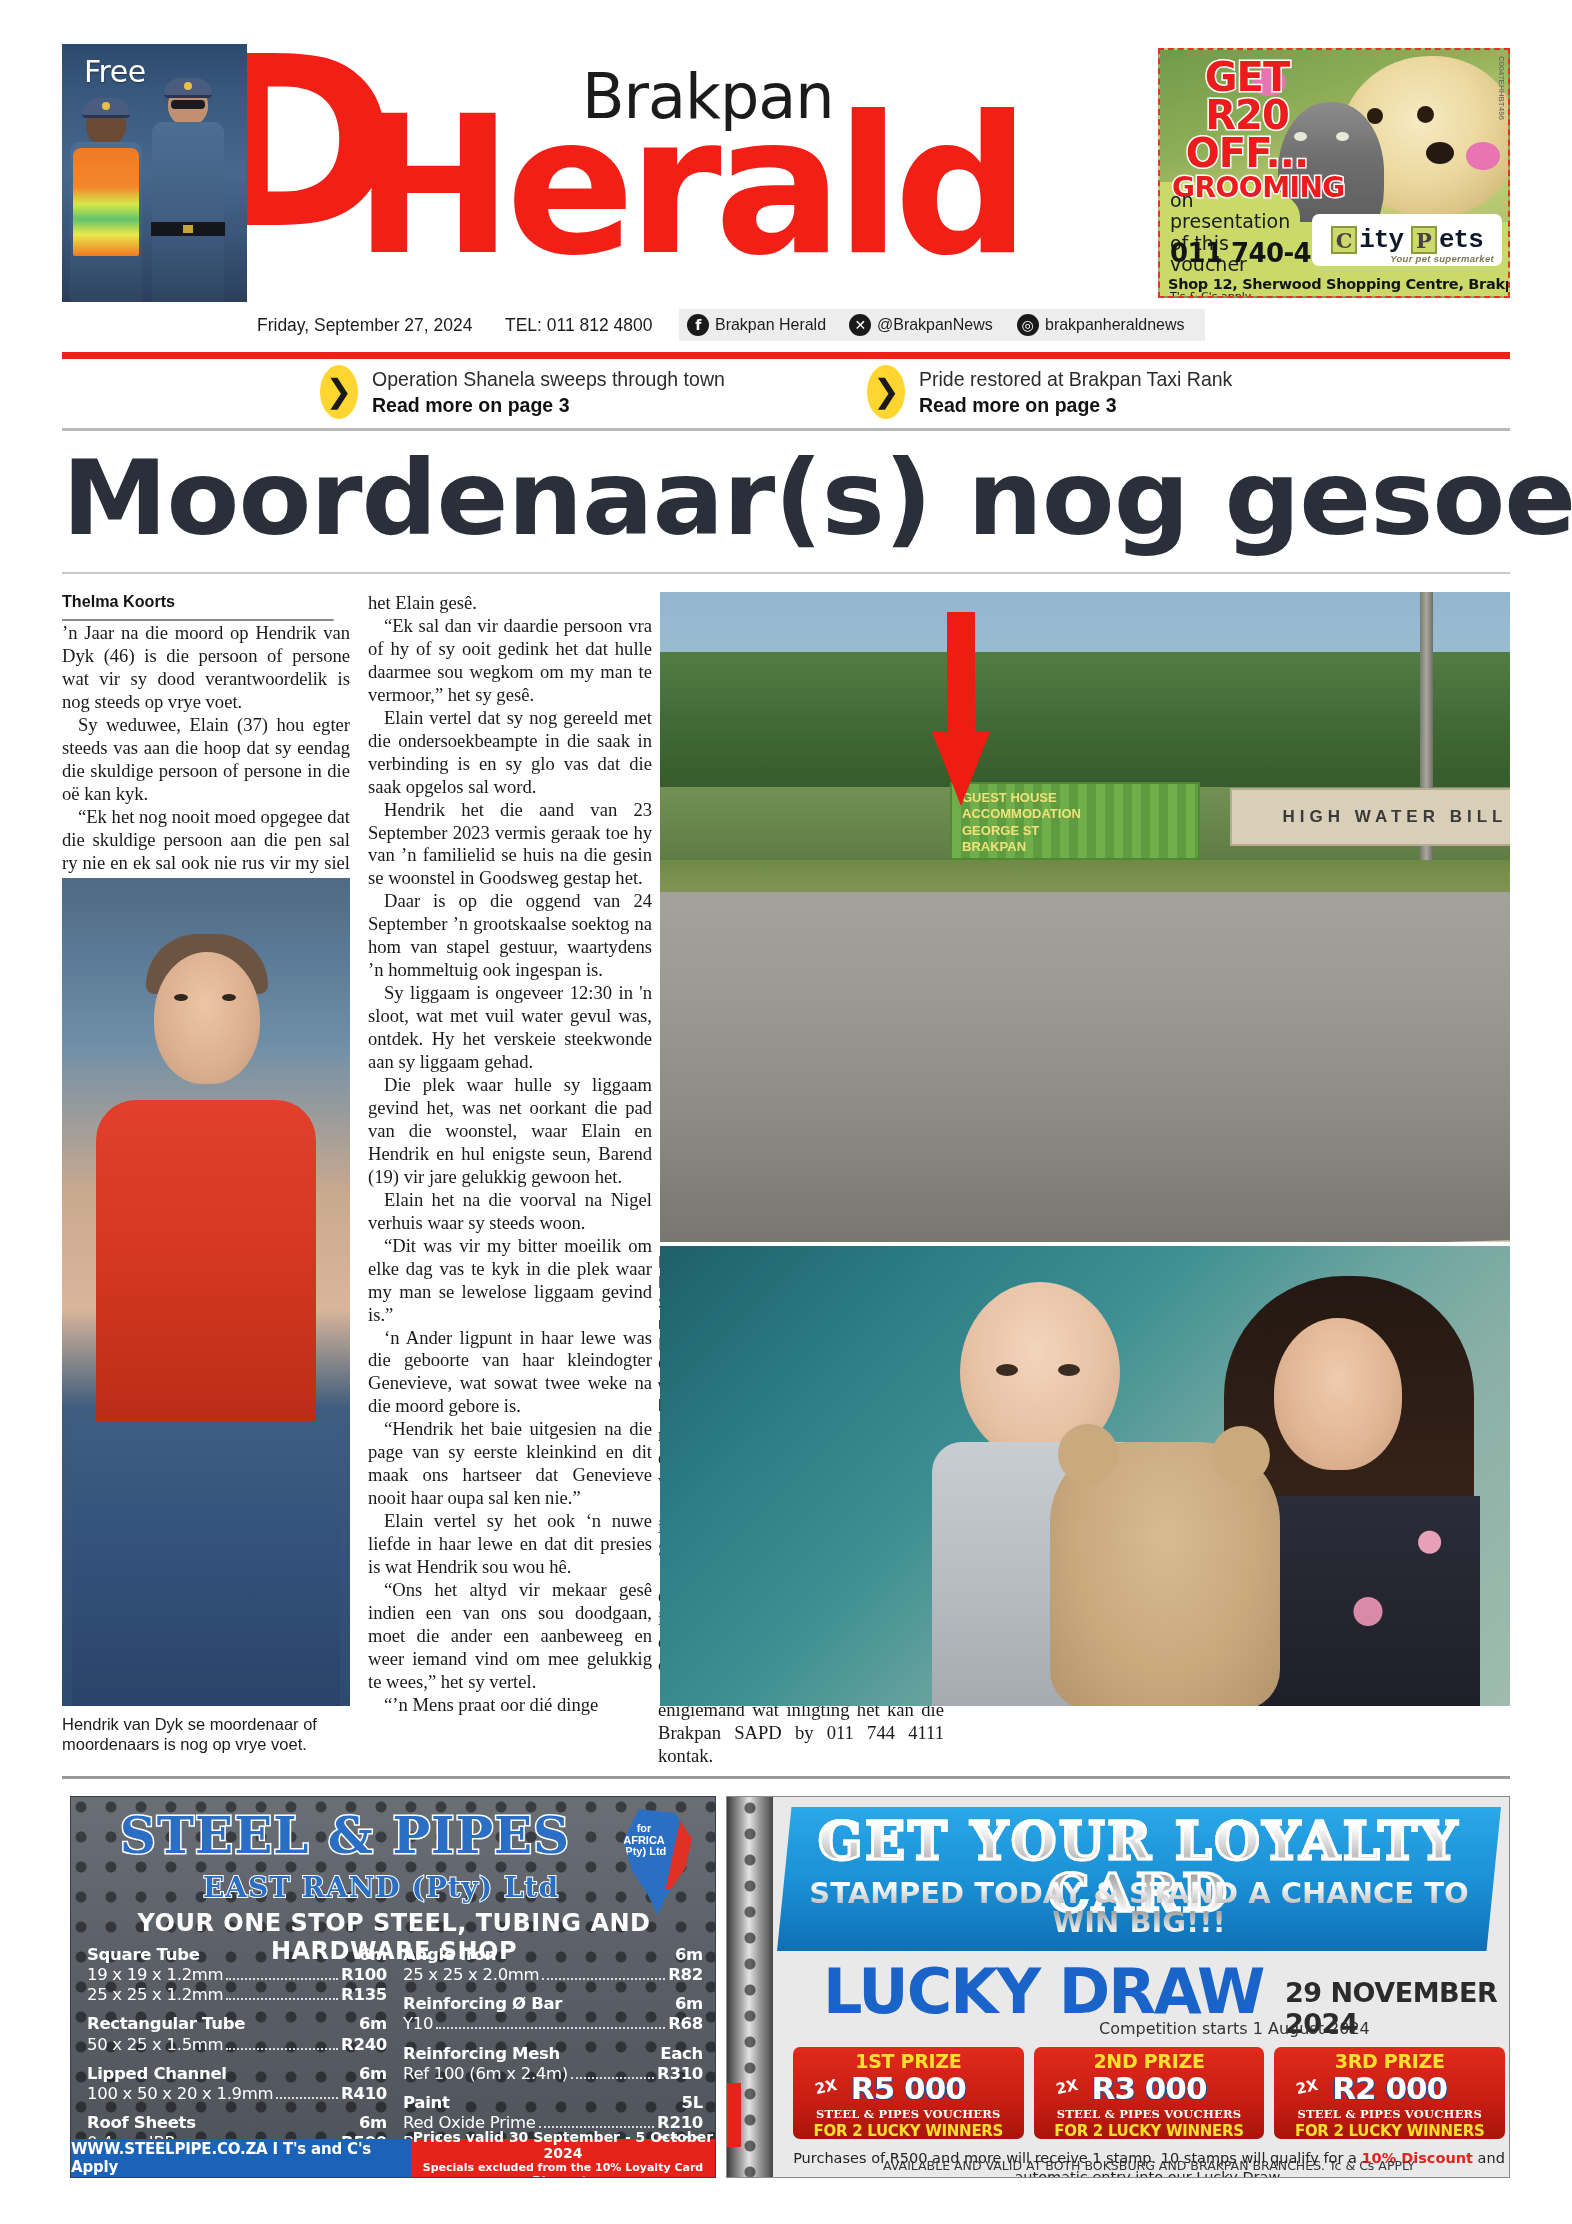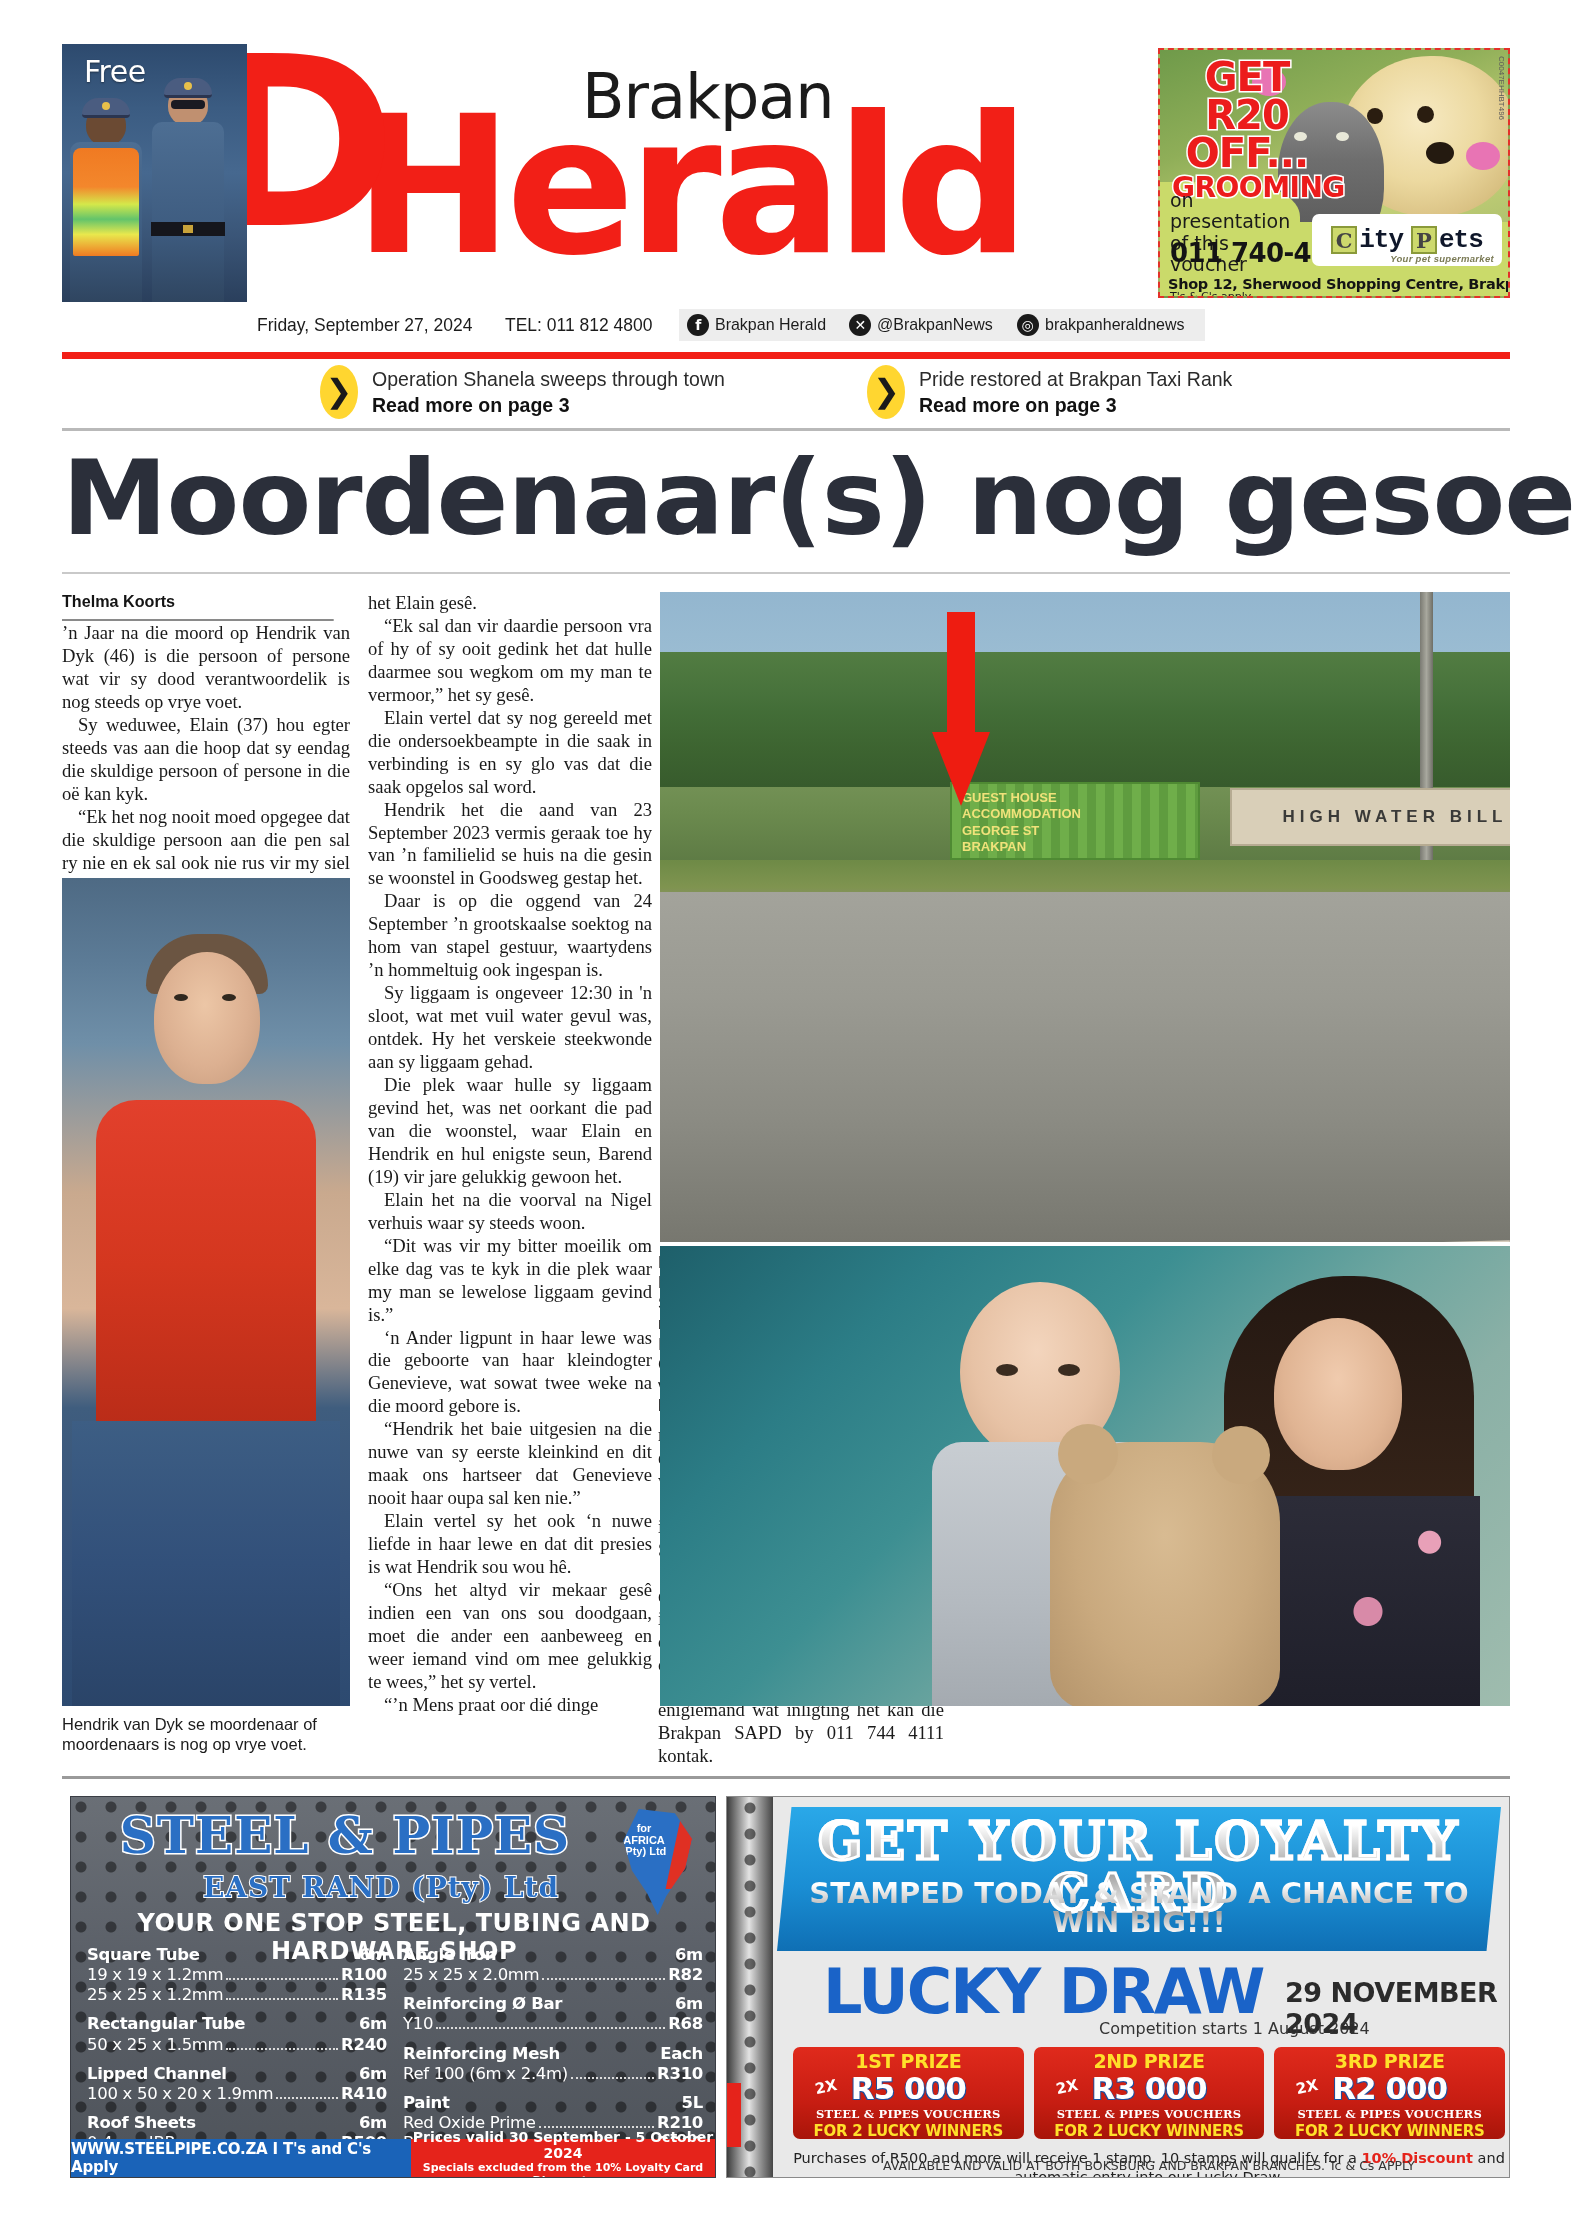--- a/index.html
+++ b/index.html
@@ -697,21 +697,21 @@
     <p class="first">het Elain gesê.</p>
     <p>“Ek sal dan vir daardie persoon vra of hy of sy ooit gedink het dat hulle daarmee sou wegkom om my man te vermoor,” het sy gesê.</p>
     <p>Elain vertel dat sy nog gereeld met die ondersoekbeampte in die saak in verbinding is en sy glo vas dat die saak opgelos sal word.</p>
     <p>Hendrik het die aand van 23 September 2023 vermis geraak toe hy van ’n familielid se huis na die gesin se woonstel in Goodsweg gestap het.</p>
     <p>Daar is op die oggend van 24 September ’n grootskaalse soektog na hom van stapel gestuur, waartydens ’n hommeltuig ook ingespan is.</p>
     <p>Sy liggaam is ongeveer 12:30 in 'n sloot, wat met vuil water gevul was, ontdek. Hy het verskeie steekwonde aan sy liggaam gehad.</p>
     <p>Die plek waar hulle sy liggaam gevind het, was net oorkant die pad van die woonstel, waar Elain en Hendrik en hul enigste seun, Barend (19) vir jare gelukkig gewoon het.</p>
     <p>Elain het na die voorval na Nigel verhuis waar sy steeds woon.</p>
     <p>“Dit was vir my bitter moeilik om elke dag vas te kyk in die plek waar my man se lewelose liggaam gevind is.”</p>
     <p>‘n Ander ligpunt in haar lewe was die geboorte van haar kleindogter Genevieve, wat sowat twee weke na die moord gebore is.</p>
-    <p>“Hendrik het baie uitgesien na die nuwe van sy eerste kleinkind en dit maak ons hartseer dat Genevieve nooit haar oupa sal ken nie.”</p>
+    <p>“Hendrik het baie uitgesien na die page van sy eerste kleinkind en dit maak ons hartseer dat Genevieve nooit haar oupa sal ken nie.”</p>
     <p>Elain vertel sy het ook ‘n nuwe liefde in haar lewe en dat dit presies is wat Hendrik sou wou hê.</p>
     <p>“Ons het altyd vir mekaar gesê indien een van ons sou doodgaan, moet die ander een aanbeweeg en weer iemand vind om mee gelukkig te wees,” het sy vertel.</p>
     <p>“’n Mens praat oor dié dinge</p>
   </div>
 
   <div class="photo" id="photo-scene">
     <div class="treeline"></div>
     <div class="pole"></div>
     <div class="grassverge"></div>
     <div class="greenfence">

